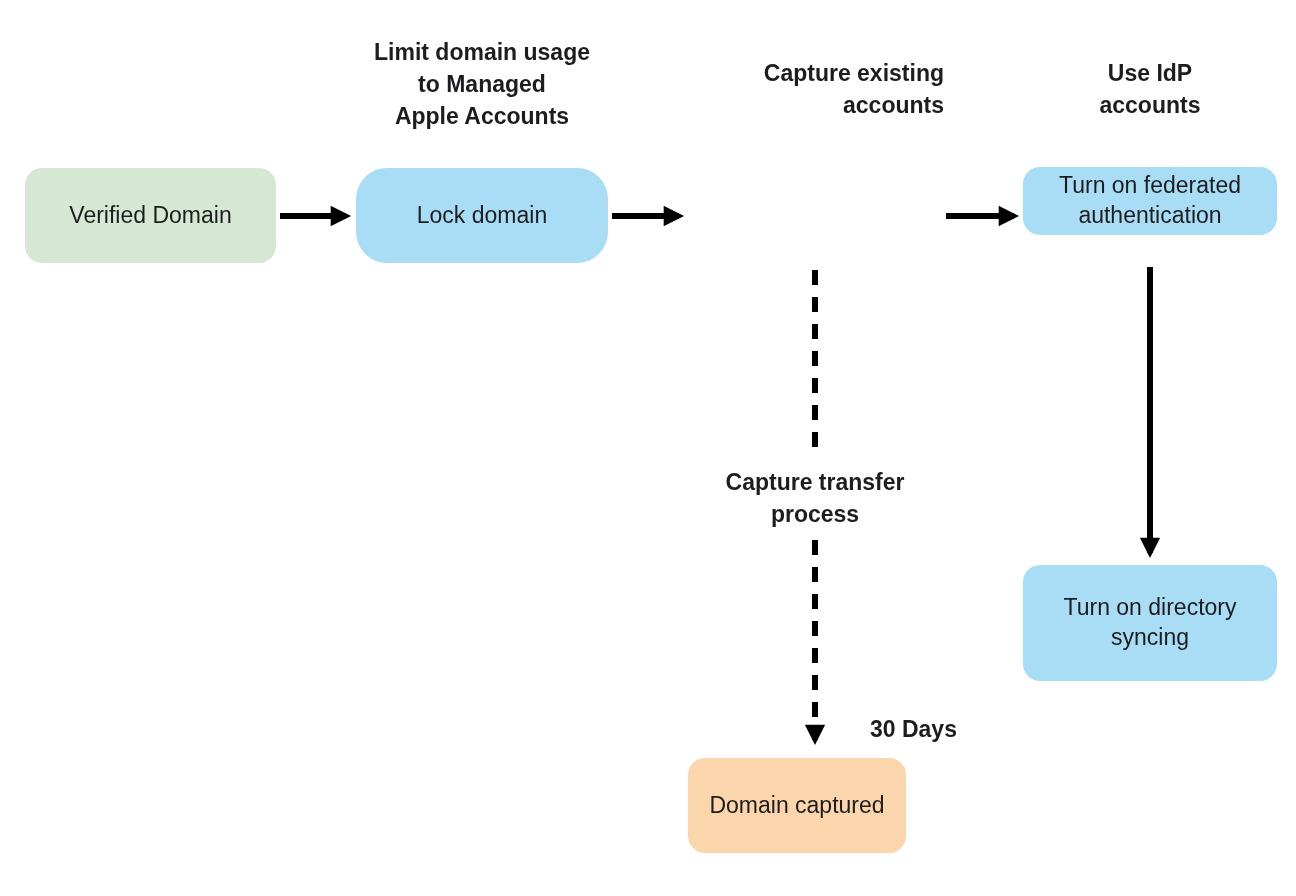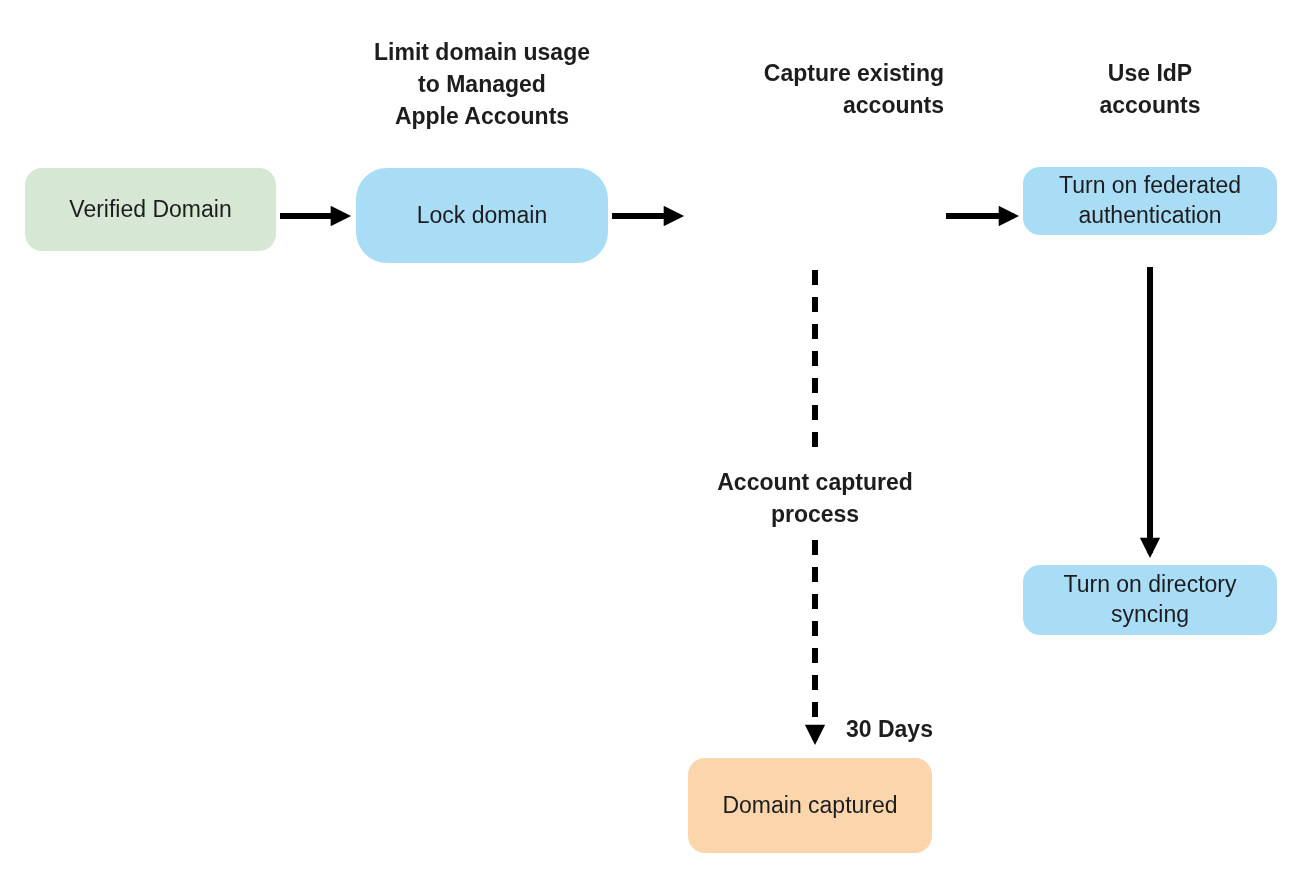--- a/index.html
+++ b/index.html
@@ -34,28 +34,29 @@
     line-height: 1.4;
     white-space: pre-line;
     color: #1d1d1f;
   }
   .edge-label {
     position: absolute;
     font-size: 23px;
     font-weight: 600;
     color: #1d1d1f;
     white-space: nowrap;
+    margin-left: 24px;
   }
   
-  #node-verified-domain   { left: 25px;   top: 168px; width: 251px; height: 83px; }
+  #node-verified-domain   { left: 25px;   top: 168px; width: 251px; height: 95px; }
   #node-lock-domain       { left: 356px;  top: 168px; width: 252px; height: 95px; }
   #node-capture-domain    { left: 688px;  top: 168px; width: 253px; height: 95px; }
   #node-federated-auth    { left: 1023px; top: 167px; width: 254px; height: 68px; }
-  #node-directory-syncing { left: 1023px; top: 565px; width: 254px; height: 70px; }
-  #node-domain-captured   { left: 688px;  top: 758px; width: 244px; height: 95px; }
+  #node-directory-syncing { left: 1023px; top: 565px; width: 254px; height: 116px; }
+  #node-domain-captured   { left: 688px;  top: 758px; width: 218px; height: 95px; }
   
   #note-lock     { left: 312px; top: 36px;  width: 340px; text-align: center; }
   #note-capture  { left: 684px; top: 57px;  width: 260px; text-align: right; }
   #note-idp      { left: 1020px; top: 57px; width: 260px; }
   #note-transfer { left: 665px; top: 466px; width: 300px; background: #ffffff; }
   #note-days     { left: 846px; top: 716px; }
   .arrow-layer {
     position: absolute;
     left: 0; top: 0;
     width: 1296px;
@@ -91,17 +92,17 @@
 accounts</div>
 
   <div class="node" id="node-verified-domain" style="background-color: rgb(214, 232, 211);">Verified Domain</div>
   <div class="node" id="node-lock-domain" style="background-color: rgb(169, 221, 245); border-radius: 31px;">Lock domain</div>
   <div class="node" id="node-federated-auth" style="background-color: rgb(169, 221, 245);">Turn on federated
 authentication</div>
   <div class="node" id="node-directory-syncing" style="background-color: rgb(169, 221, 245);">Turn on directory
 syncing</div>
   <div class="node" id="node-domain-captured" style="background-color: rgb(251, 213, 171);">Domain captured</div>
 
-  <div class="note" id="note-transfer">Account captured
+  <div class="note" id="note-transfer">Capture transfer
 process</div>
   <div class="edge-label" id="note-days">30 Days</div>
 
 </div>
 
 </body></html>

